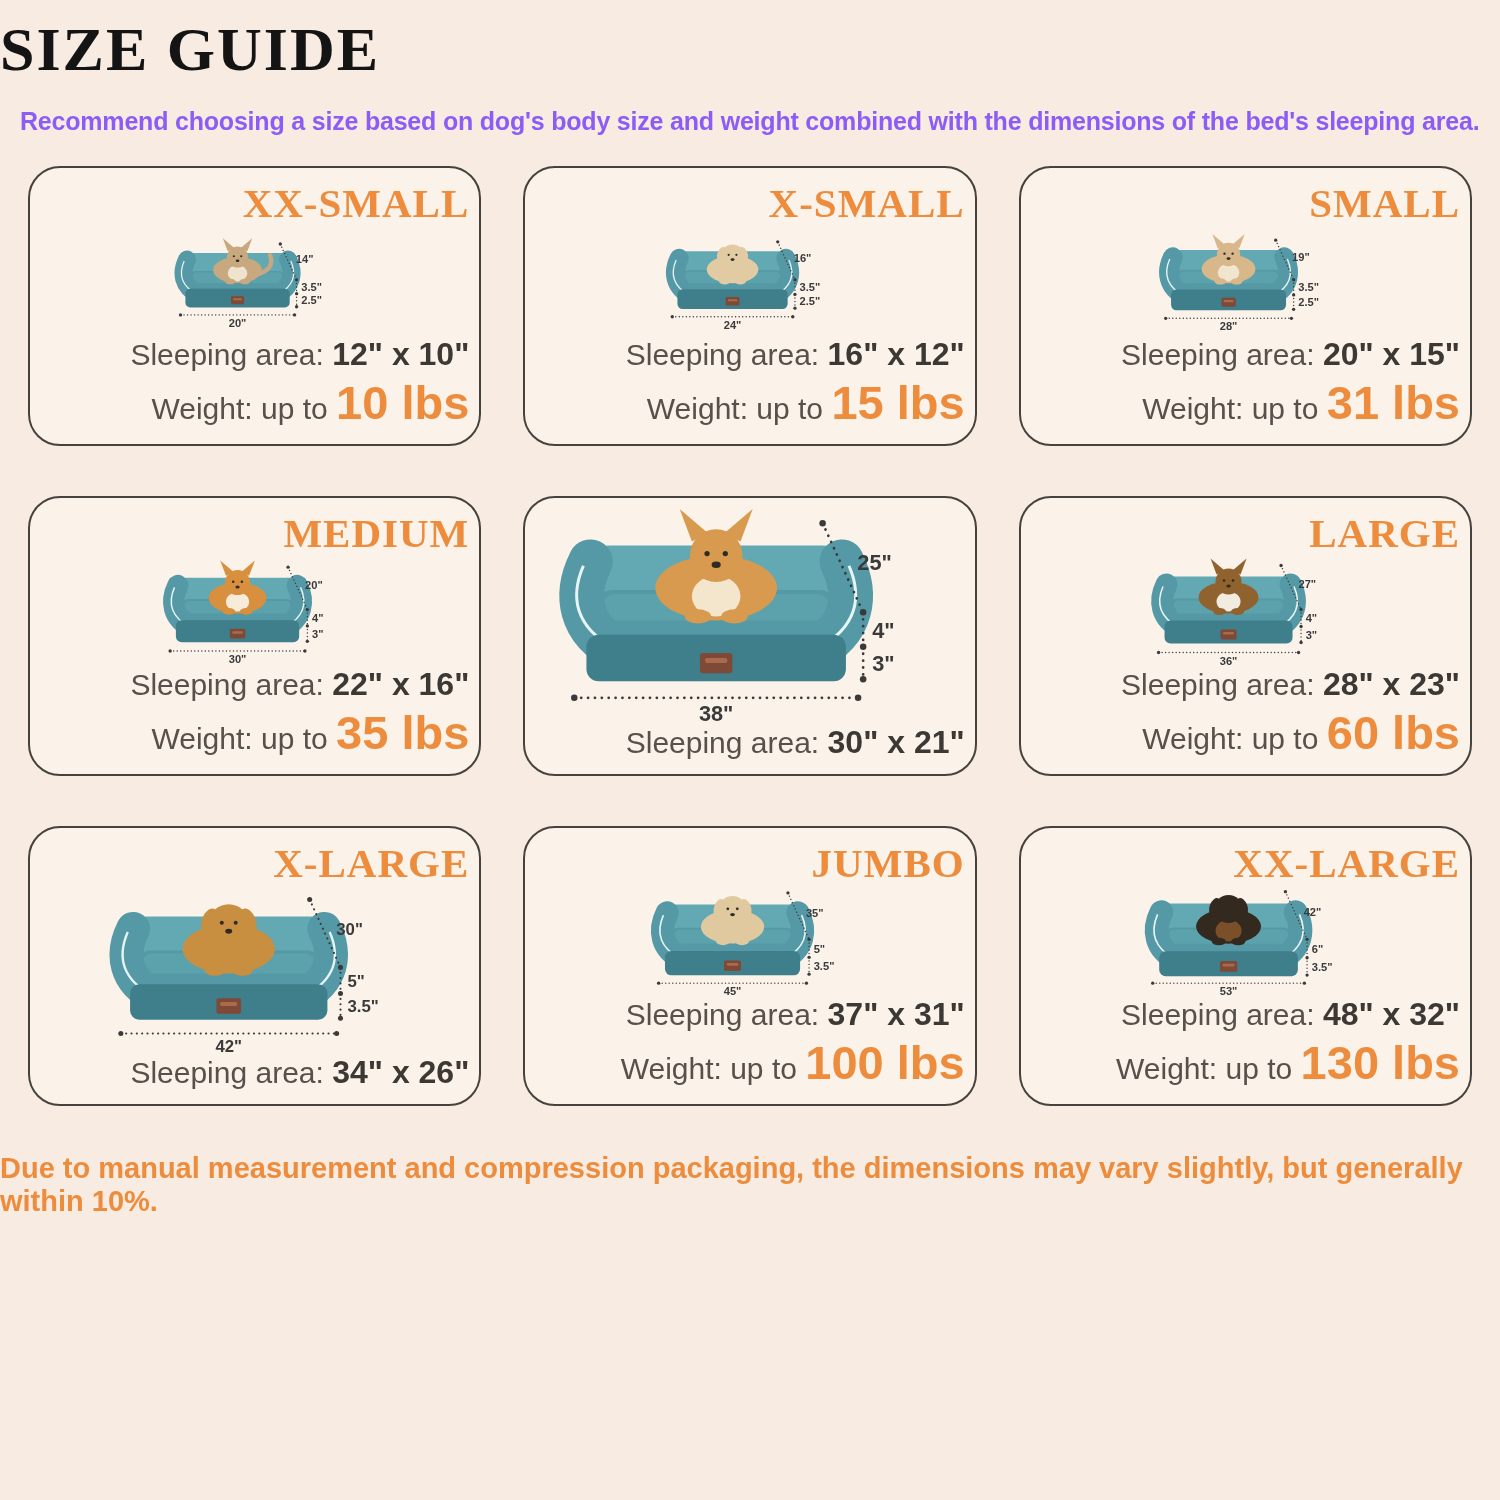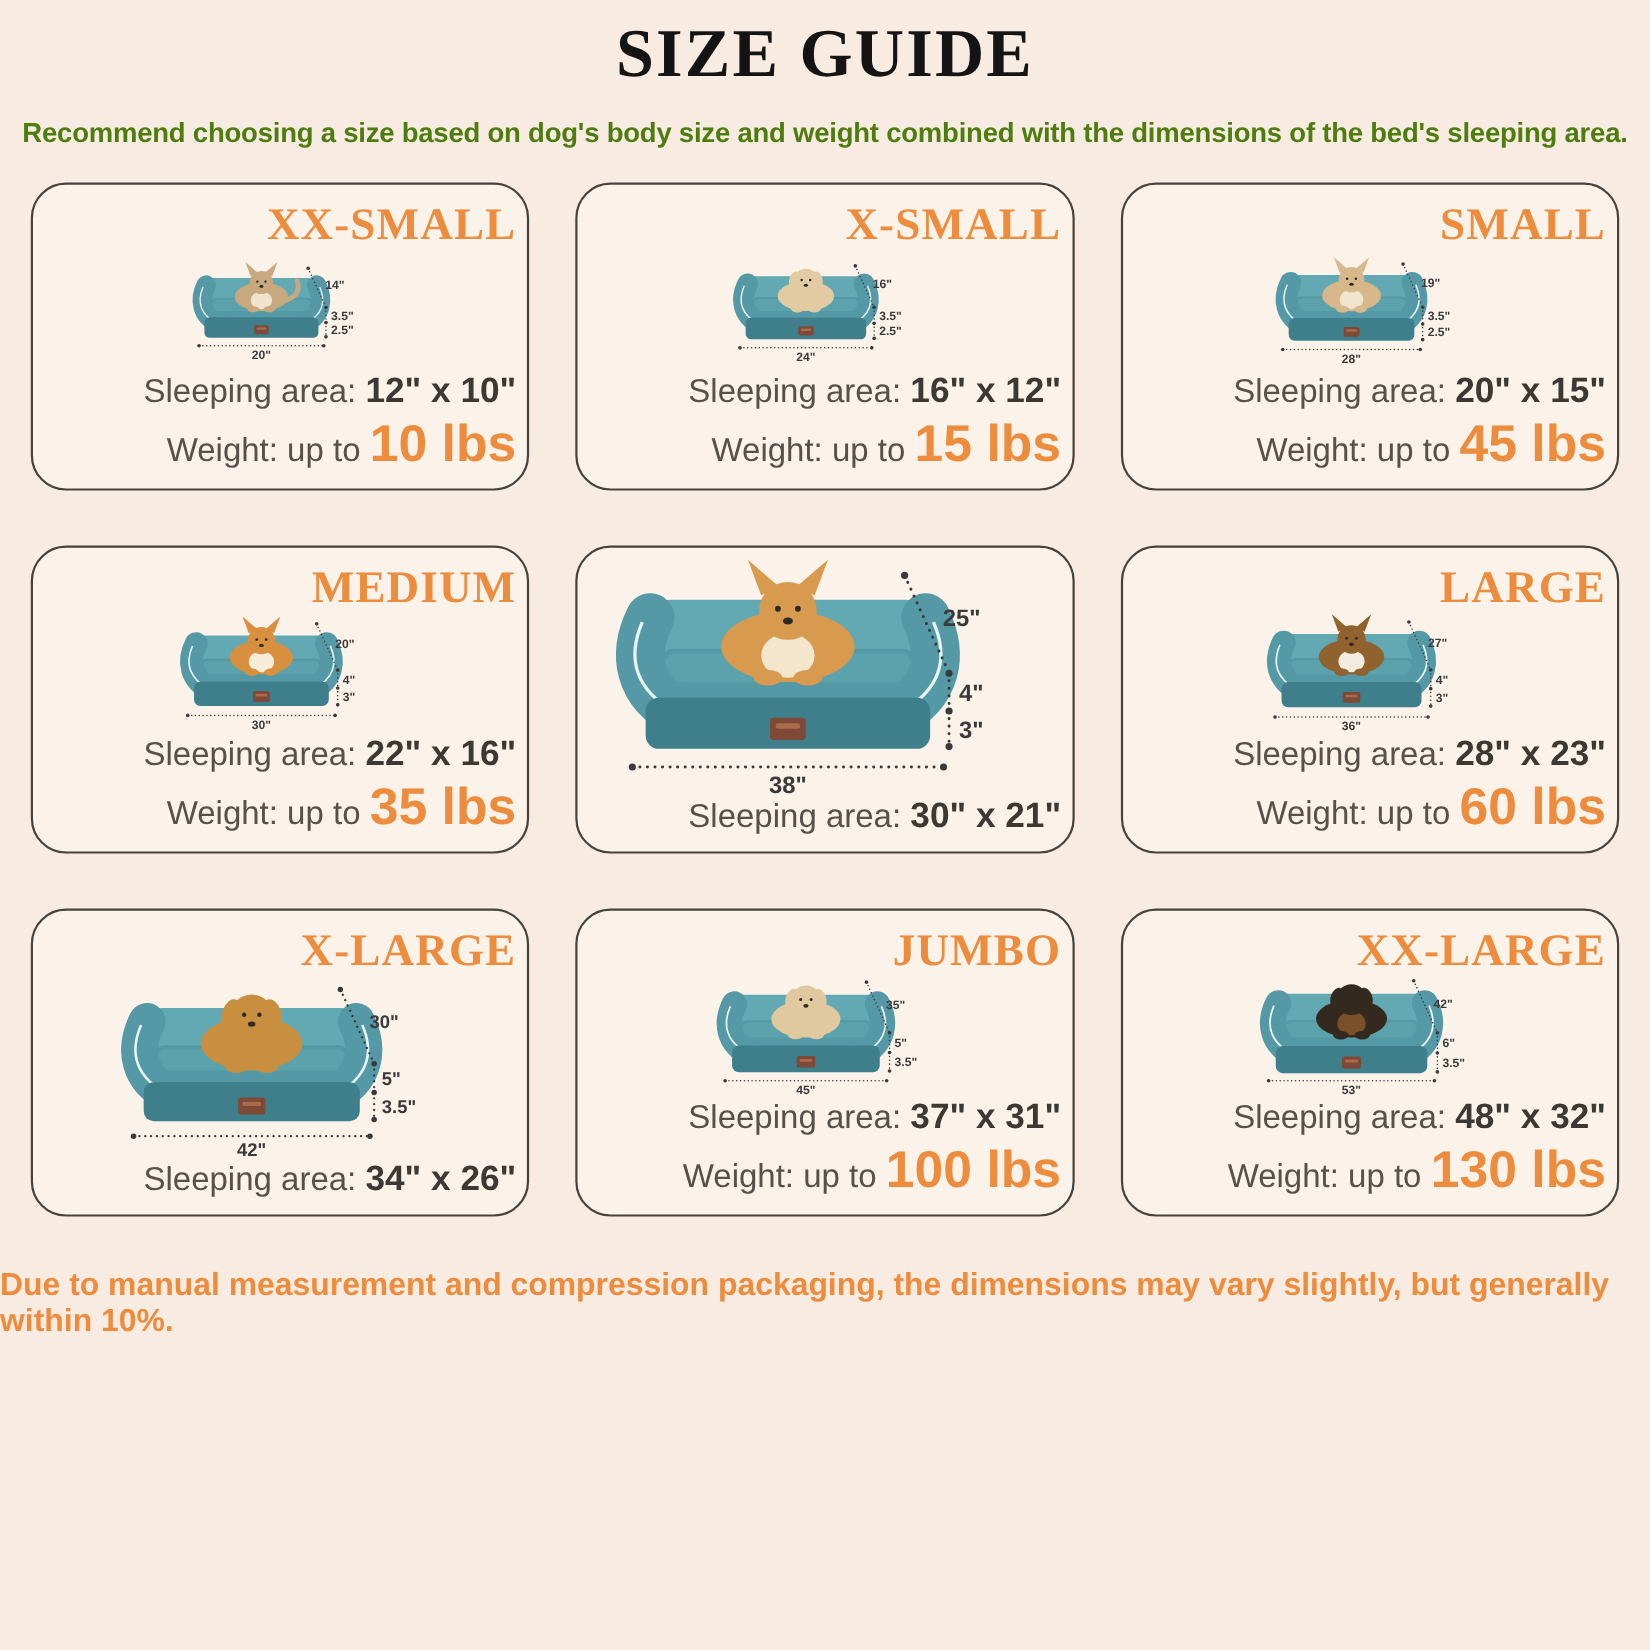--- a/index.html
+++ b/index.html
@@ -1,27 +1,27 @@
 <!DOCTYPE html>
 <html><head>
 <meta charset="utf-8">
 <style>
   html,body{margin:0;padding:0;}
   body{
     width:1500px;height:1500px;overflow:hidden;position:relative;
     background:#F8EBE1;
     font-family:"Liberation Sans",sans-serif;
   }
-  .header{text-align:center;padding-top:14px;}
+  .header{padding-top:14px;}
   .page-title{
     margin:0;font-family:"Liberation Serif",serif;font-weight:bold;
     font-size:62px;letter-spacing:2px;color:#141414;line-height:1.15;
   }
   .subtitle{
-    margin:22px 20px 0;font-size:25px;font-weight:bold;color:#4d7c0f;letter-spacing:-0.2px;
+    margin:22px 20px 0;font-size:25px;font-weight:bold;color:#8b5cf6;letter-spacing:-0.2px;
   }
   .grid{
     display:grid;grid-template-columns:repeat(3,1fr);
     gap:50px 42px;margin:30px 28px 0;
   }
   .card{
     box-sizing:border-box;height:280px;
     background:#FBF2EA;border:2px solid #46423D;border-radius:32px;
     display:flex;flex-direction:column;align-items:flex-end;
     padding:8px 10px 14px;
@@ -187,21 +187,21 @@
       <line x1="315.65" y1="151.1" x2="315.65" y2="182.14" stroke="#3A3A3A" stroke-width="3" stroke-linecap="round" stroke-dasharray="0.1 7.5"></line>
           <circle cx="315.65" cy="182.14" r="3.6" fill="#3A3A3A"></circle>
       <text x="325.65" y="175.62" font-family="Liberation Sans, sans-serif" font-size="24" font-weight="bold" fill="#3A3A3A" text-anchor="start">2.5"</text>
       <line x1="39.20000000000002" y1="201.54" x2="310.79999999999995" y2="201.54" stroke="#3A3A3A" stroke-width="3" stroke-linecap="round" stroke-dasharray="0.1 7.5"></line>
           <circle cx="39.20000000000002" cy="201.54" r="3.6" fill="#3A3A3A"></circle>
           <circle cx="310.79999999999995" cy="201.54" r="3.6" fill="#3A3A3A"></circle>
       <text x="175" y="227.54" font-family="Liberation Sans, sans-serif" font-size="24" font-weight="bold" fill="#3A3A3A" text-anchor="middle">28"</text>
     </g>
       </svg>
     <div class="line1"><span>Sleeping area:</span> <b>20" x 15"</b></div>
-    <div class="line2"><span>Weight: up to</span> <b>45 lbs</b></div>
+    <div class="line2"><span>Weight: up to</span> <b>31 lbs</b></div>
   </section>
 
   <section class="card">
     <h2 class="card-title"><span>MEDIUM</span></h2>
     <svg class="bed-svg" viewBox="0 0 424 240" preserveAspectRatio="xMidYMid meet">
         <g transform="translate(175 122) scale(1.04)">
       <rect x="-130" y="-70" width="260" height="54" rx="24" fill="#63A9B3"></rect>
       <rect x="-118" y="-26" width="236" height="58" rx="16" fill="#5499A5"></rect>
       <rect x="-112" y="-22" width="224" height="26" rx="12" fill="#63A9B3" opacity="0.55"></rect>
       <g transform="translate(0,-36)">

